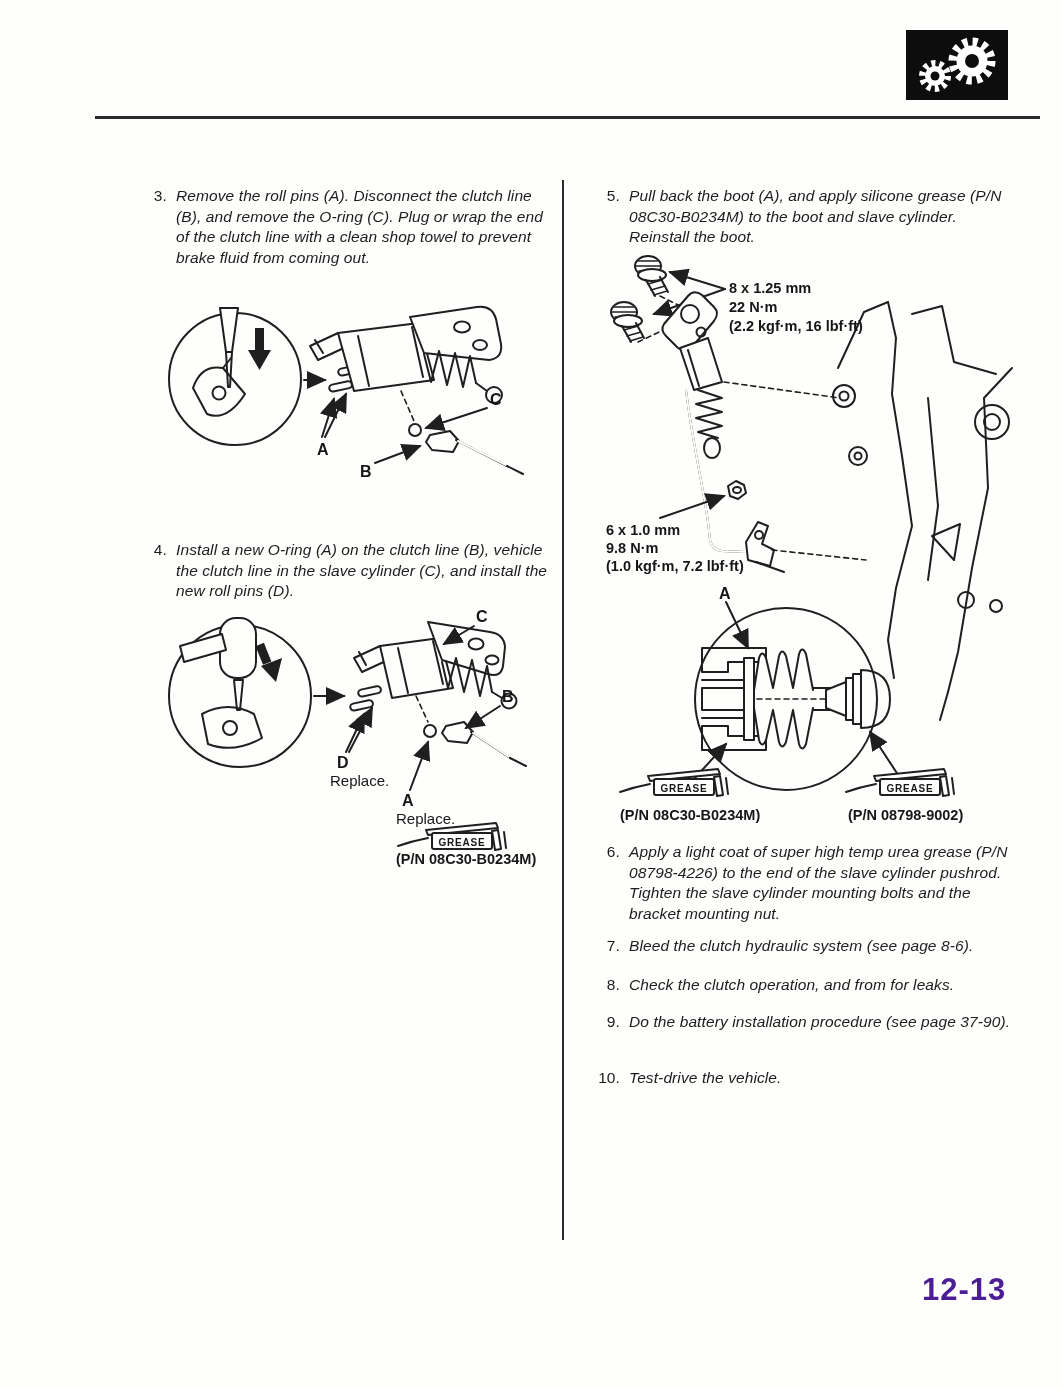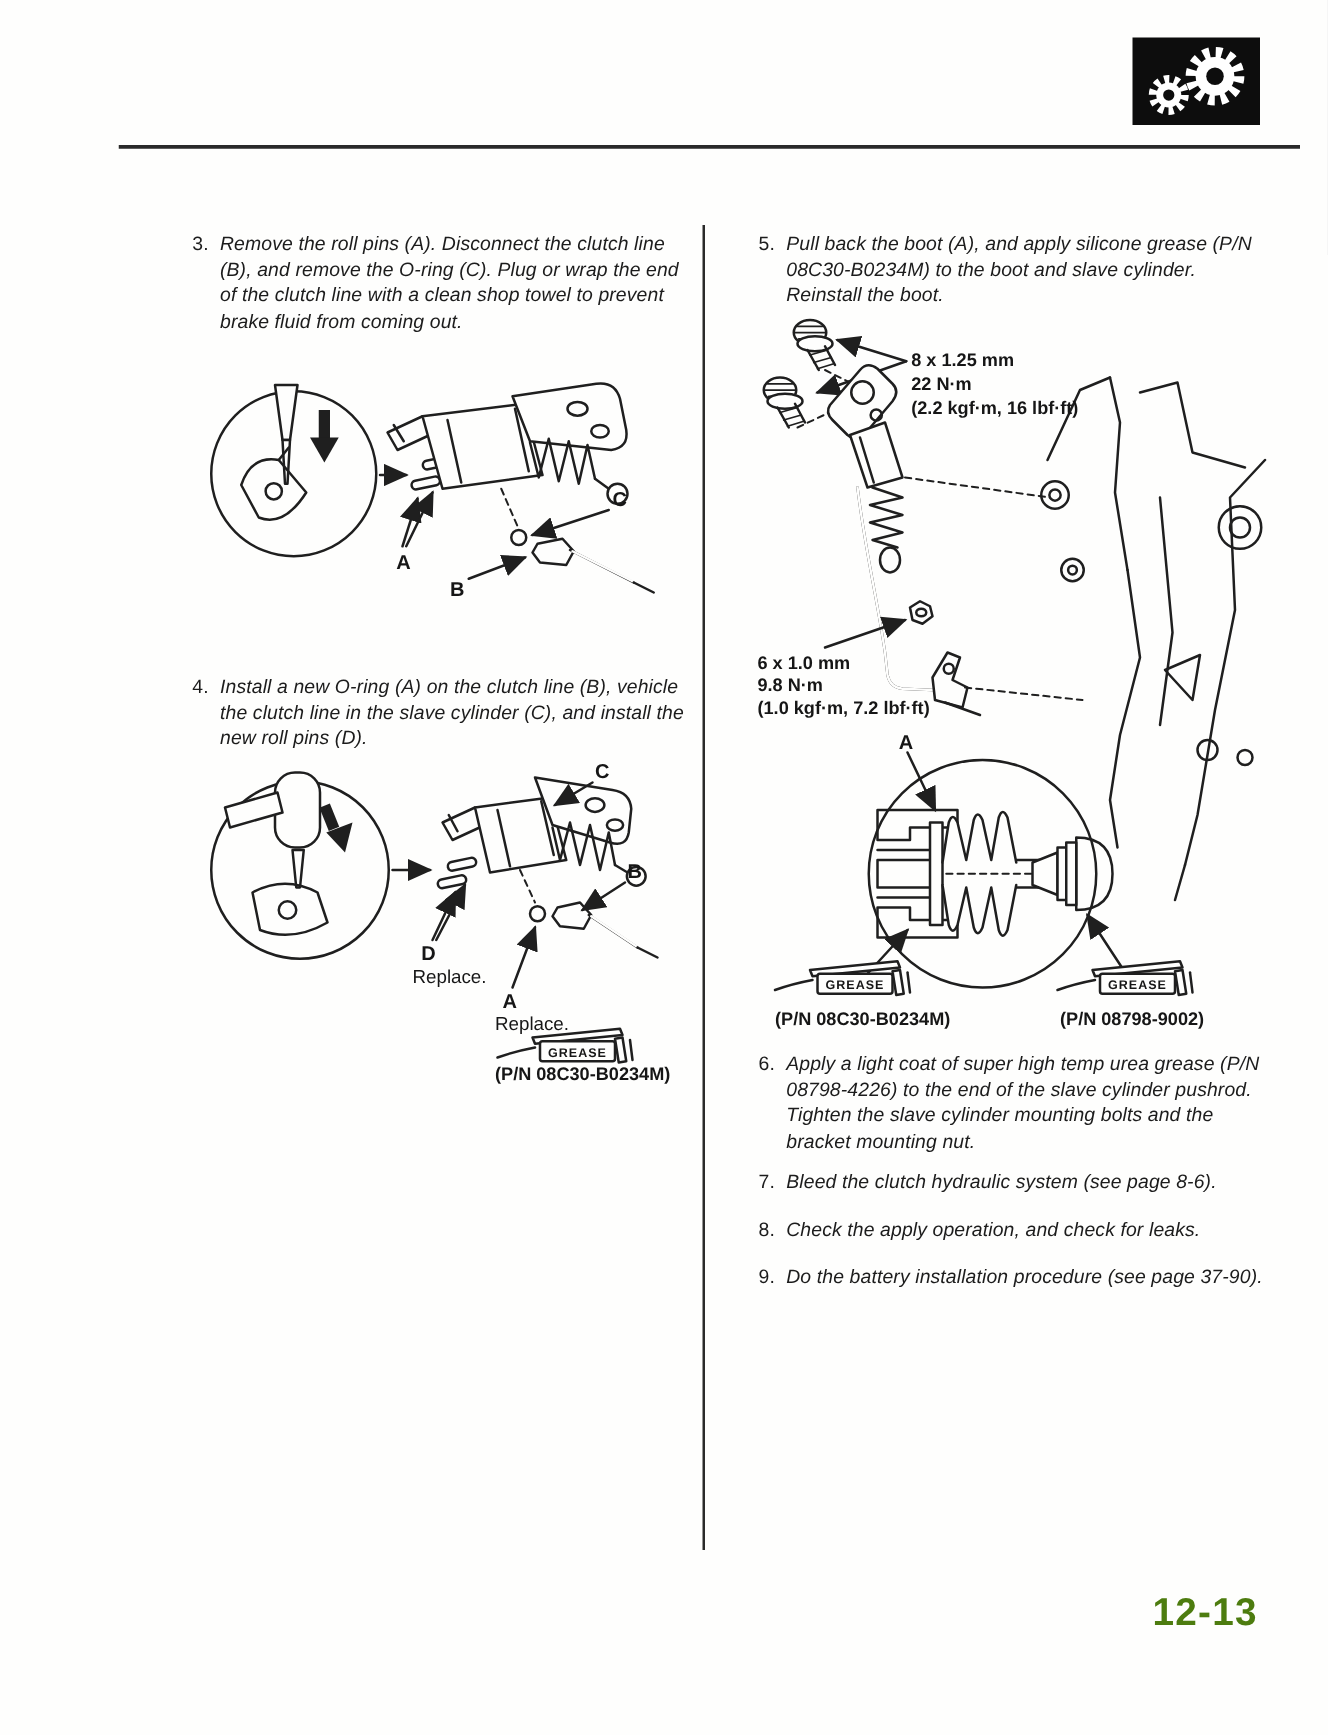--- a/index.html
+++ b/index.html
@@ -9,21 +9,21 @@
     position:relative; width:1062px; height:1388px;
     background:#fefefd; color:#1c1c1c; margin:0 auto; overflow:hidden;
   }
   .logo-box { position:absolute; left:906px; top:30px; width:102px; height:70px; background:#0d0d0d; }
   .hrule { position:absolute; left:95px; top:116px; width:945px; height:3px; background:#2a2a2a; }
   .vrule { position:absolute; left:562px; top:180px; width:2px; height:1060px; background:#2a2a2a; }
   .step { position:absolute; display:flex; gap:9px; font-size:15.5px; line-height:1.33; letter-spacing:0.1px; color:#1c1c1c; }
   .step .num { flex:0 0 24px; text-align:right; }
   .step .txt { flex:1;font-style:italic; }
   .fig { position:absolute; }
-  .pagenum { position:absolute; left:922px; top:1272px; font-size:31px; font-weight:bold; letter-spacing:1px; color:#4d7c0f; }
+  .pagenum { position:absolute; left:922px; top:1272px; font-size:31px; font-weight:bold; letter-spacing:1px; color:#4c1d95; }
   svg { overflow:visible; }
   svg text { font-family:"Liberation Sans", sans-serif; fill:#161616; }
   .figlabel { font-size:16px; font-weight:bold; }
   .note { font-size:15px; }
   .torque { font-size:14.5px; font-weight:bold; }
   .pn { font-size:14.5px; font-weight:bold; }
   .grease-txt { font-size:10px; font-weight:bold; letter-spacing:0.8px; }
   .ink line, .ink path, .ink polyline, .ink polygon, .ink rect, .ink circle, .ink ellipse {
     stroke:#1f1f1f; stroke-width:2; fill:none; stroke-linecap:round; stroke-linejoin:round;
   }
@@ -322,24 +322,28 @@
     <span class="txt">Apply a light coat of super high temp urea grease (P/N 08798-4226) to the end of the slave cylinder pushrod. Tighten the slave cylinder mounting bolts and the bracket mounting nut.</span>
   </div>
 
   <div class="step" style="left:596px; top:936px; width:418px;">
     <span class="num">7.</span>
     <span class="txt">Bleed the clutch hydraulic system (see page 8-6).</span>
   </div>
 
   <div class="step" style="left:596px; top:975px; width:418px;">
     <span class="num">8.</span>
-    <span class="txt">Check the apply operation, and check for leaks.</span>
+    <span class="txt">Check the clutch operation, and from for leaks.</span>
   </div>
 
   <div class="step" style="left:596px; top:1012px; width:418px;">
     <span class="num">9.</span>
     <span class="txt">Do the battery installation procedure (see page 37-90).</span>
   </div>
 
+  <div class="step" style="left:588px; top:1068px; width:426px;">
+    <span class="num" style="flex-basis:32px;">10.</span>
+    <span class="txt">Test-drive the vehicle.</span>
+  </div>
 
   <div class="pagenum">12-13</div>
 
 </div>
 
 </body></html>

